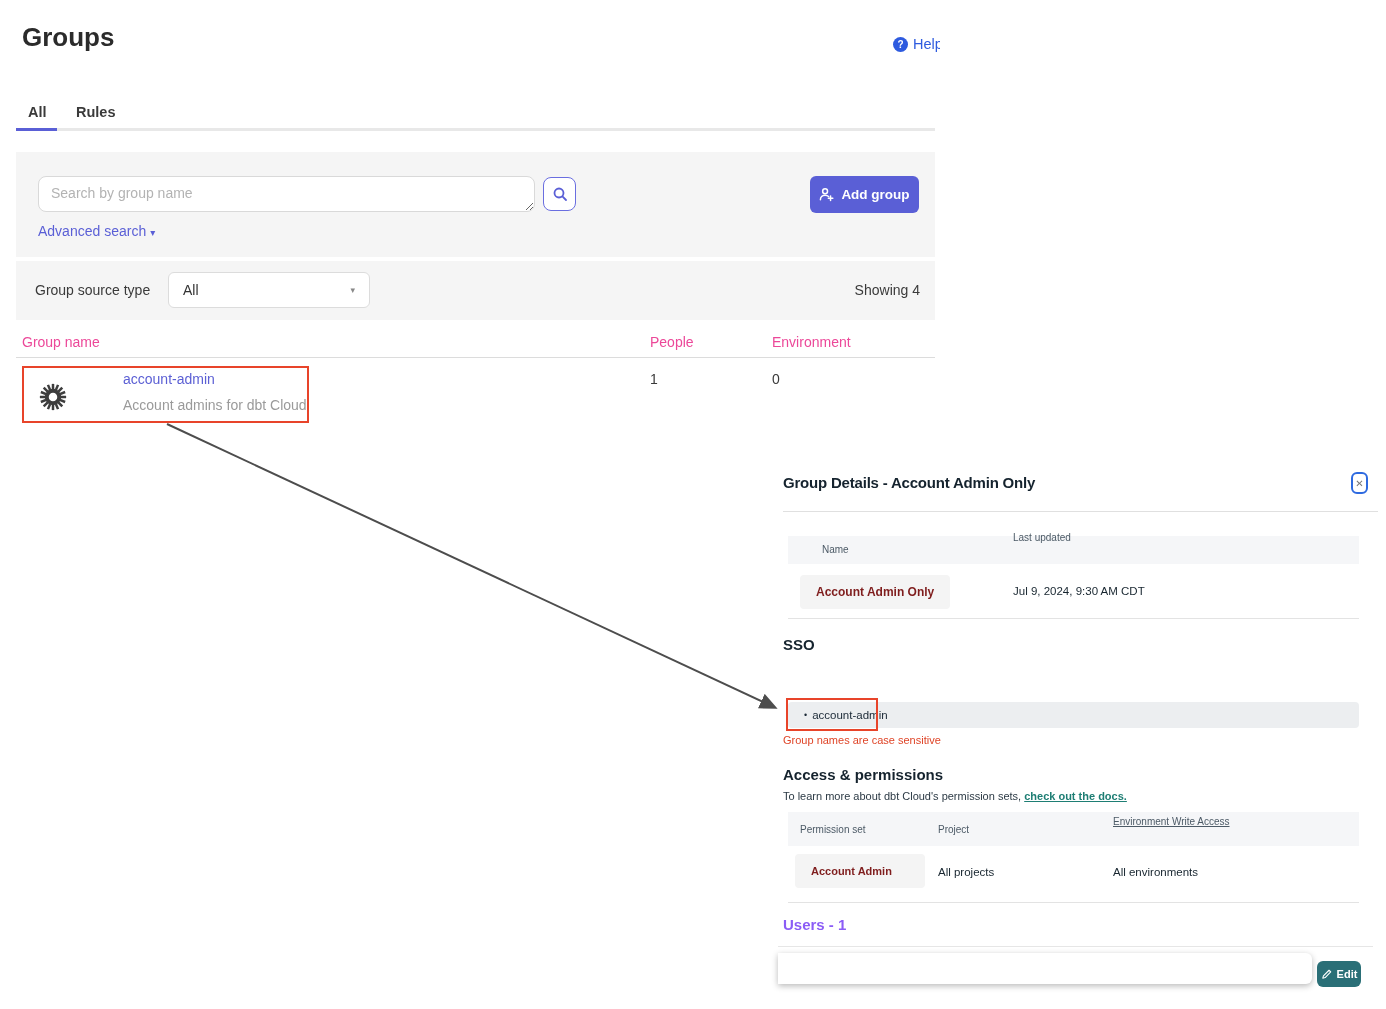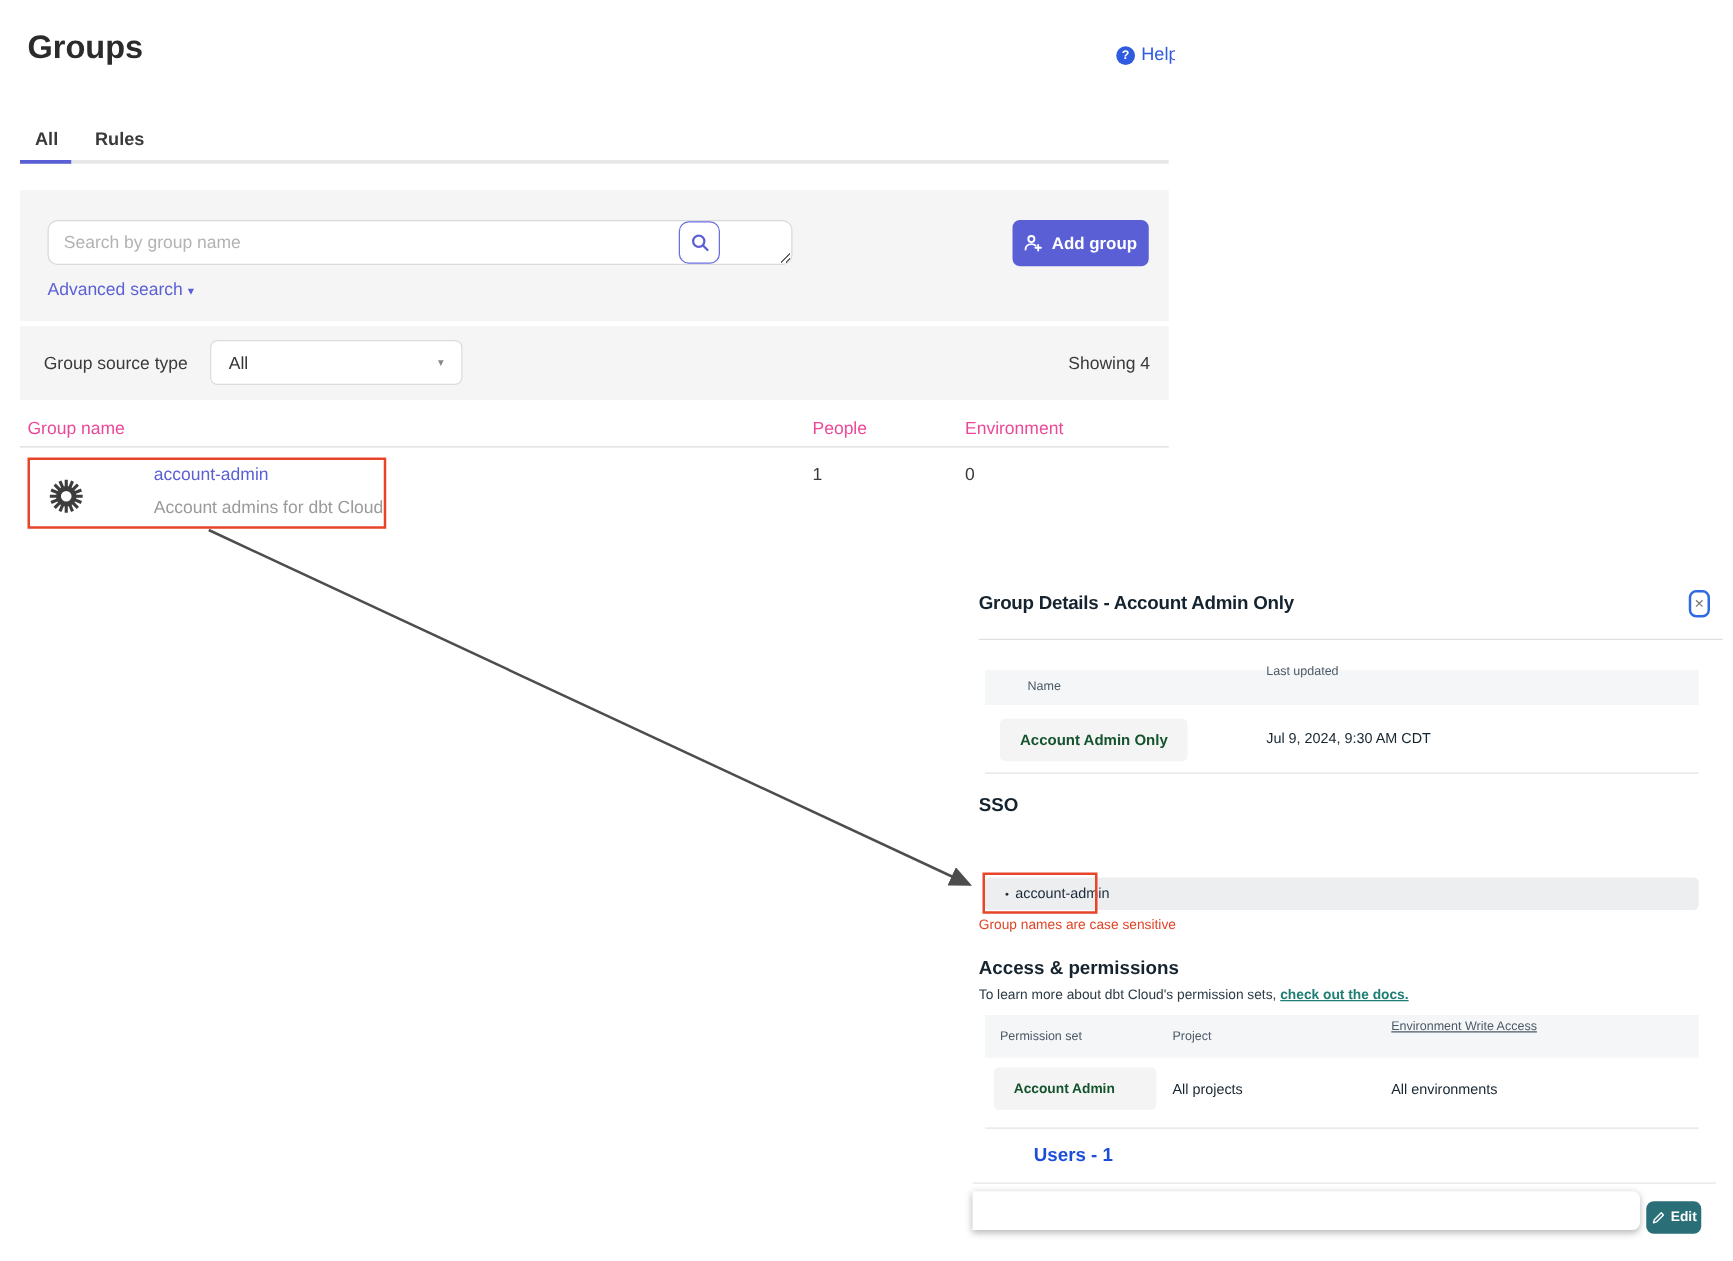--- a/index.html
+++ b/index.html
@@ -18,21 +18,21 @@
   .tab { top:104px; font-size:14.5px; font-weight:bold; color:#3a3a3a; cursor:pointer; }
   .tab-all { left:28px; }
   .tab-rules { left:76px; }
   .tab-track { left:16px; top:128px; width:919px; height:3px; background:#e8e8e8; }
   .tab-active-bar { left:16px; top:128px; width:41px; height:3px; background:#5a5fd6; }
 
   .section-gray { left:16px; width:919px; background:#f5f5f5; }
   .search-section { top:152px; height:105px; }
   .filter-section { top:261px; height:59px; }
 
-  .search-textarea { left:38px; top:176px; width:596px; height:36px; border:1px solid #d9d9d9;
+  .search-textarea { left:38px; top:176px; width:497px; height:36px; border:1px solid #d9d9d9;
     border-radius:8px; background:#fff; font-family:"Liberation Sans",sans-serif; font-size:14px;
     padding:8px 12px; color:#333; resize:both; outline:none; }
   .search-textarea::placeholder { color:#b3b3b3; }
   .search-button { left:543px; top:177px; width:33px; height:34px; background:#fff;
     border:1.5px solid #6a6ee0; border-radius:8px; display:flex; align-items:center;
     justify-content:center; cursor:pointer; }
   .advanced-search { left:38px; top:223px; color:#5a5fd6; font-size:14px; cursor:pointer; }
   .advanced-caret { font-size:10px; margin-left:4px; }
 
   .add-group-button { left:810px; top:176px; width:109px; height:37px; background:#5a5fd6;
@@ -71,21 +71,21 @@
   .panel { left:778px; top:460px; width:608px; height:549px; color:#17252f; }
   .panel-title { left:5px; top:14px; font-size:15px; font-weight:bold; color:#15232e; letter-spacing:-0.2px; }
   .close-button { left:573px; top:12px; width:17px; height:22px; border:2px solid #2e6ae0;
     border-radius:6px; background:#fff; display:flex; align-items:center; justify-content:center;
     cursor:pointer; color:#777; font-size:10px; }
   .panel-divider { left:5px; top:51px; width:595px; height:1px; background:#e0e0e0; }
 
   .ntable-header { left:10px; top:76px; width:571px; height:28px; background:#f5f6f8; }
   .nt-h-name { left:44px; top:84px; font-size:10px; color:#4c5a66; }
   .nt-h-updated { left:235px; top:72px; font-size:10px; color:#4c5a66; }
-  .chip { background:#f4f4f4; border-radius:4px; font-weight:bold; color:#14532d; }
+  .chip { background:#f4f4f4; border-radius:4px; font-weight:bold; color:#7f1d1d; }
   .nt-chip { left:22px; top:115px; padding:10px 16px; font-size:12px; }
   .nt-date { left:235px; top:125px; font-size:11.5px; color:#17252f; }
   .ntable-border { left:10px; top:158px; width:571px; height:1px; background:#e3e3e3; }
 
   .sso-heading { left:5px; top:176px; font-size:15px; font-weight:bold; color:#15232e; }
   .sso-desc { left:5px; top:198px; width:578px; font-size:11.5px; line-height:21px; color:#2c3a45; }
   .sso-chipbar { left:10px; top:242px; width:571px; height:26px; background:#eceef0;
     border-radius:4px; display:flex; align-items:center; padding:0 16px; }
   .sso-bullet { font-size:9px; color:#1b2936; margin-right:5px; }
   .sso-mapping { font-size:11.5px; color:#1b2936; }
@@ -97,21 +97,21 @@
 
   .ptable-header { left:10px; top:352px; width:571px; height:34px; background:#f5f6f8; }
   .pt-h-set { left:22px; top:364px; font-size:10px; color:#4c5a66; }
   .pt-h-project { left:160px; top:364px; font-size:10px; color:#4c5a66; }
   .pt-h-env { left:335px; top:356px; font-size:10px; color:#4c5a66;text-decoration:underline; }
   .pt-chip { left:17px; top:394px; width:130px; padding:11px 16px; font-size:11px; }
   .pt-project { left:160px; top:406px; font-size:11.5px; }
   .pt-env { left:335px; top:406px; font-size:11.5px; }
   .ptable-border { left:10px; top:442px; width:571px; height:1px; background:#e3e3e3; }
 
-  .users-heading { left:5px; top:456px; font-size:15px; font-weight:bold; color:#1d4ed8;margin-left:44px; }
+  .users-heading { left:5px; top:456px; font-size:15px; font-weight:bold; color:#8b5cf6; }
   .users-divider { left:0; top:486px; width:595px; height:1px; background:#e6e6e6; }
 
   .footer-bar { left:0; top:493px; width:534px; height:31px; background:#fff;
     border-radius:0 6px 6px 0; box-shadow:0 2px 6px rgba(0,0,0,0.28); }
   .edit-button { left:539px; top:501px; width:44px; height:26px; background:#2a6f77; border:none;
     border-radius:6px; color:#fff; font-size:11px; font-weight:bold; display:flex;
     align-items:center; justify-content:center; gap:5px; cursor:pointer;
     font-family:"Liberation Sans",sans-serif; }
 </style>
 </head>

